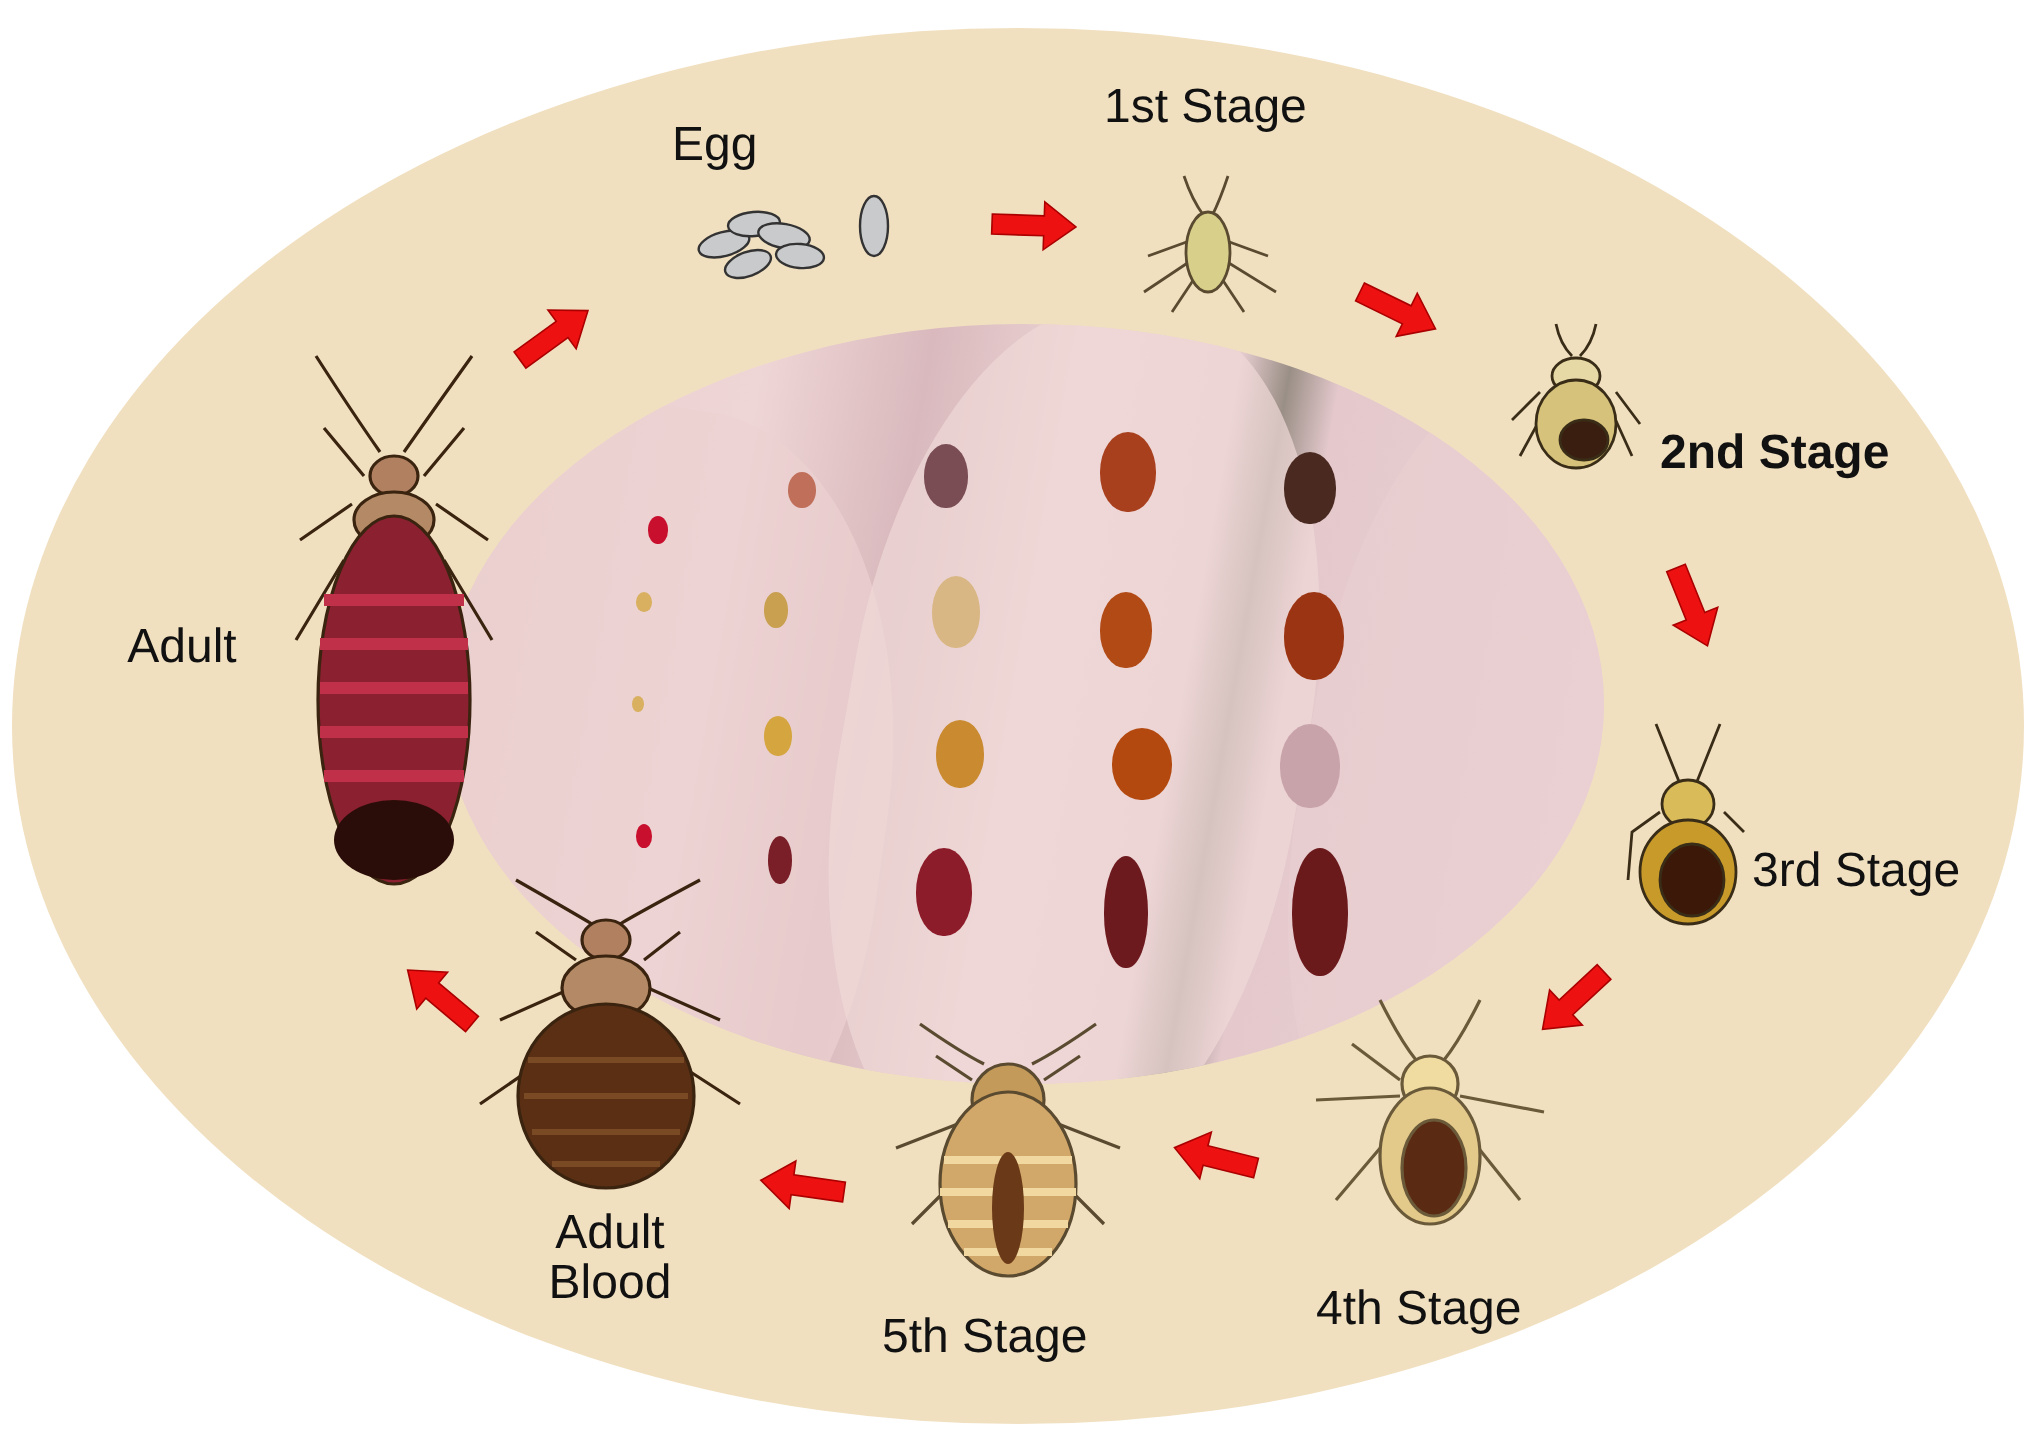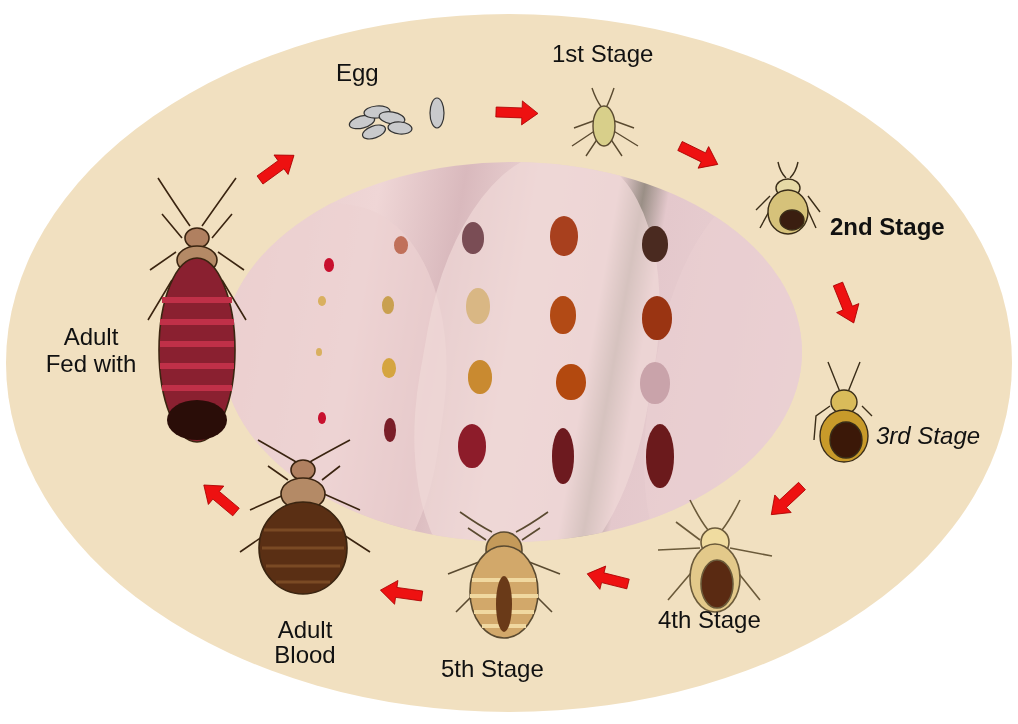--- a/index.html
+++ b/index.html
@@ -6,21 +6,21 @@
   body { width:1018px; height:724px; position:relative; overflow:hidden;
          font-family:"Liberation Sans", sans-serif; }
   .stage { position:absolute; left:0; top:0; width:1018px; height:724px; }
   .outer-ellipse { position:absolute; left:6px; top:14px; width:1006px; height:698px;
                    border-radius:50%; }
   .inner-ellipse { position:absolute; left:222px; top:162px; width:580px; height:380px;
                    border-radius:50%; overflow:hidden; }
   .finger { position:absolute; border-radius:45%; }
   .label { position:absolute; color:#111; font-size:24px; line-height:25px; text-align:center;
            white-space:nowrap; }
-  .multi { white-space:normal;margin-top:13px; }
+  .multi { white-space:normal; }
   .multi span { display:block; }
   svg.overlay { position:absolute; left:0; top:0; }
   .photo-bug { position:absolute; border-radius:50% 50% 48% 48%; }
 </style>
 </head>
 <body>
 
 <div class="stage">
 
   <div class="outer-ellipse" style="background:#f1e0c0;"></div>
@@ -151,27 +151,26 @@
       <ellipse cx="197" cy="260" rx="20" ry="14" fill="#b48a66"></ellipse>
       <ellipse cx="197" cy="350" rx="38" ry="92" fill="#8a2030"></ellipse>
       <path d="M162,300 L232,300 M160,322 L234,322 M160,344 L234,344 M160,366 L234,366 M162,388 L232,388" stroke="#c03048" stroke-width="6"></path>
       <ellipse cx="197" cy="420" rx="30" ry="20" fill="#2a0d08" stroke="none"></ellipse>
     </g>
   </svg>
 
   <div class="label" style="left:336px;top:60px;">Egg</div>
   <div class="label" style="left:552px;top:41px;">1st Stage</div>
   <div class="label" style="left:830px;top:214px;font-weight:bold;">2nd Stage</div>
-  <div class="label" style="left:876px;top:423px;font-style:italic;">3rd Stage</div>
-  <div class="label" style="left:658px;top:607px;">4th Stage</div>
+  <div class="label" style="left:876px;top:423px;">3rd Stage</div>
+  <div class="label" style="left:658px;top:642px;">4th Stage</div>
   <div class="label" style="left:441px;top:656px;">5th Stage</div>
 
   <div class="label multi" style="left:262px;top:604px;width:86px;">
     <span>Adult</span>
     <span>Blood</span>
   </div>
 
   <div class="label multi" style="left:16px;top:310px;width:150px;line-height:27px;">
     <span>Adult</span>
-    <span>Fed with</span>
   </div>
 
 </div>
 
 </body></html>

